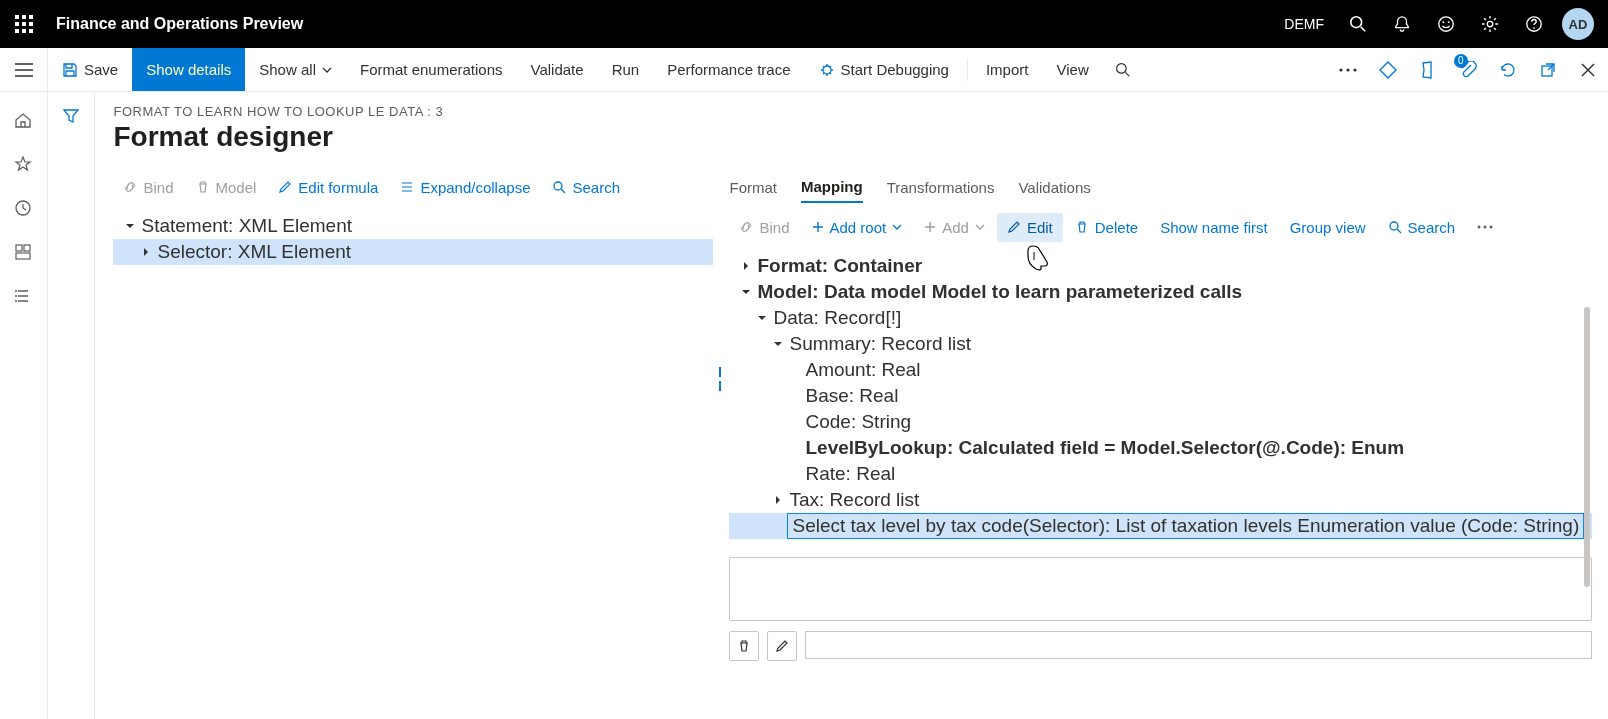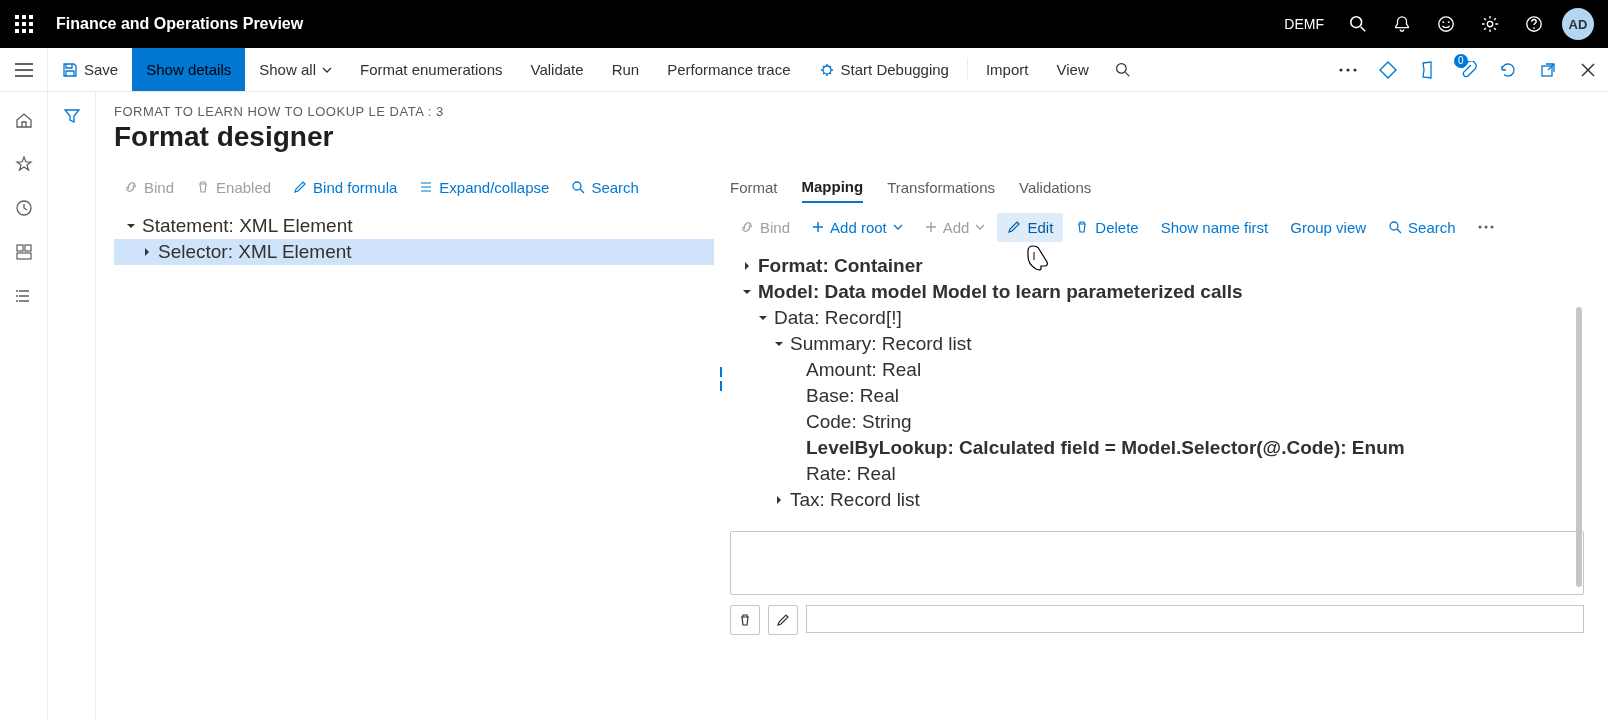--- a/index.html
+++ b/index.html
@@ -82,21 +82,21 @@
   }
   .cmdbar .cmd {
     display: flex; align-items: center;
     padding: 0 14px;
     cursor: pointer;
     font-size: 15px;
     gap: 6px;
     white-space: nowrap;
   }
   .cmdbar .cmd.primary {
-    background: var(--accent); color: #000000;
+    background: var(--accent); color: #fef9c3;
   }
   .cmdbar .cmd.debug svg { color: var(--accent); }
   .cmdbar .spacer { flex: 1 1 auto; }
   .cmdbar .sep {
     width: 1px; background: #edebe9; margin: 10px 4px;
   }
   .cmdbar .iconbtn {
     width: 40px; display:flex; align-items:center; justify-content:center;
     cursor:pointer; color: var(--accent);
     position: relative;
@@ -494,27 +494,27 @@
           <div class="tbtn disabled">
             <svg width="14" height="14" viewBox="0 0 14 14">
                 <path d="M5 9a3 3 0 010-4l2-2a3 3 0 014 4M9 5a3 3 0 010 4l-2 2a3 3 0 01-4-4" fill="none" stroke="currentColor" stroke-width="1.2"></path>
               </svg>
             <span>Bind</span>
           </div>
           <div class="tbtn disabled">
             <svg width="14" height="14" viewBox="0 0 14 14">
                 <path d="M3 4h8M5 4V2h4v2M4 4l1 8h4l1-8" fill="none" stroke="currentColor" stroke-width="1.2"></path>
               </svg>
-            <span>Enabled</span>
+            <span>Model</span>
           </div>
           <div class="tbtn">
             <svg width="14" height="14" viewBox="0 0 14 14">
                 <path d="M2 12l1-3 7-7 2 2-7 7-3 1z" fill="none" stroke="currentColor" stroke-width="1.2"></path>
               </svg>
-            <span>Bind formula</span>
+            <span>Edit formula</span>
           </div>
           <div class="tbtn">
             <svg width="14" height="14" viewBox="0 0 14 14">
                 <path d="M2 3h10M2 7h10M2 11h10" stroke="currentColor" stroke-width="1.2"></path>
               </svg>
             <span>Expand/collapse</span>
           </div>
           <div class="tbtn">
             <svg width="14" height="14" viewBox="0 0 14 14">
                 <circle cx="6" cy="6" r="4" fill="none" stroke="currentColor" stroke-width="1.3"></circle>
@@ -674,20 +674,24 @@
             <span class="label">Rate: Real</span>
           </div>
           <div class="tree-row indent-2">
             <span class="tw">
                 <svg width="8" height="8" viewBox="0 0 8 8">
                   <path d="M2 0l4 4-4 4z" fill="#323130"></path>
                 </svg>
               </span>
             <span class="label">Tax: Record list</span>
           </div>
+          <div class="tree-row indent-2 selected-blue selected-outline">
+            <span class="tw"></span>
+            <span class="label">Select tax level by tax code(Selector): List of taxation levels Enumeration value (Code: String)</span>
+          </div>
         </div>
 
         <div class="formula-box"></div>
 
         <div class="enabled-row">
           <div class="sqbtn">
             <svg width="14" height="14" viewBox="0 0 14 14">
                 <path d="M3 4h8M5 4V2h4v2M4 4l1 8h4l1-8" fill="none" stroke="#323130" stroke-width="1.2"></path>
               </svg>
           </div>

